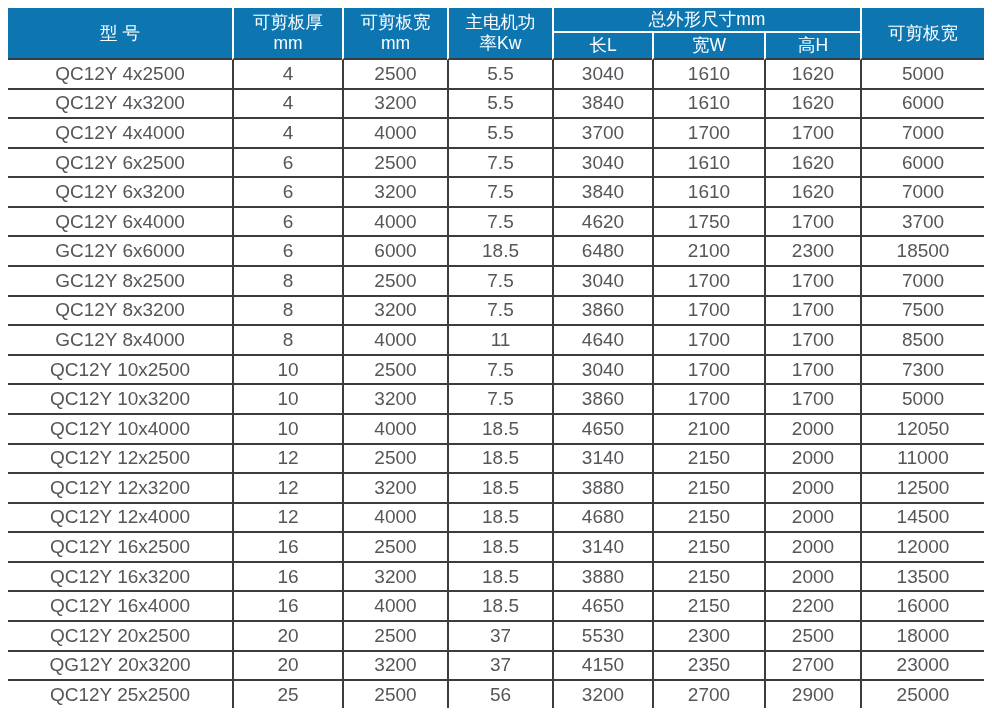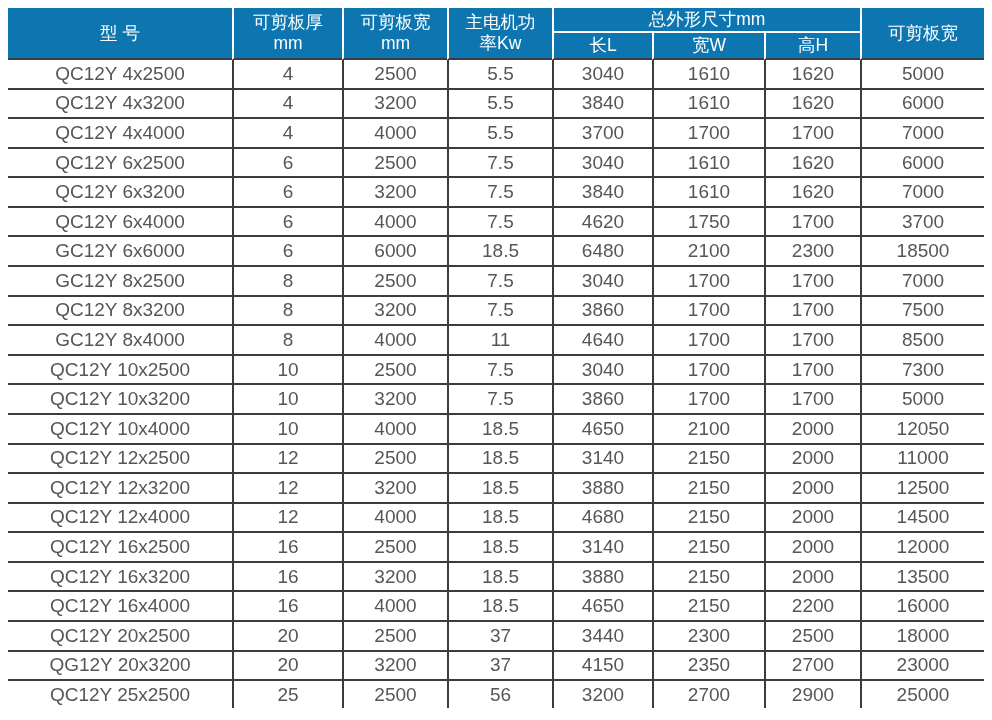--- a/index.html
+++ b/index.html
@@ -280,21 +280,21 @@
     <td>4650</td>
     <td>2150</td>
     <td>2200</td>
     <td>16000</td>
   </tr>
         <tr>
     <td>QC12Y 20x2500</td>
     <td>20</td>
     <td>2500</td>
     <td>37</td>
-    <td>3440</td>
+    <td>5530</td>
     <td>2300</td>
     <td>2500</td>
     <td>18000</td>
   </tr>
         <tr>
     <td>QG12Y 20x3200</td>
     <td>20</td>
     <td>3200</td>
     <td>37</td>
     <td>4150</td>

